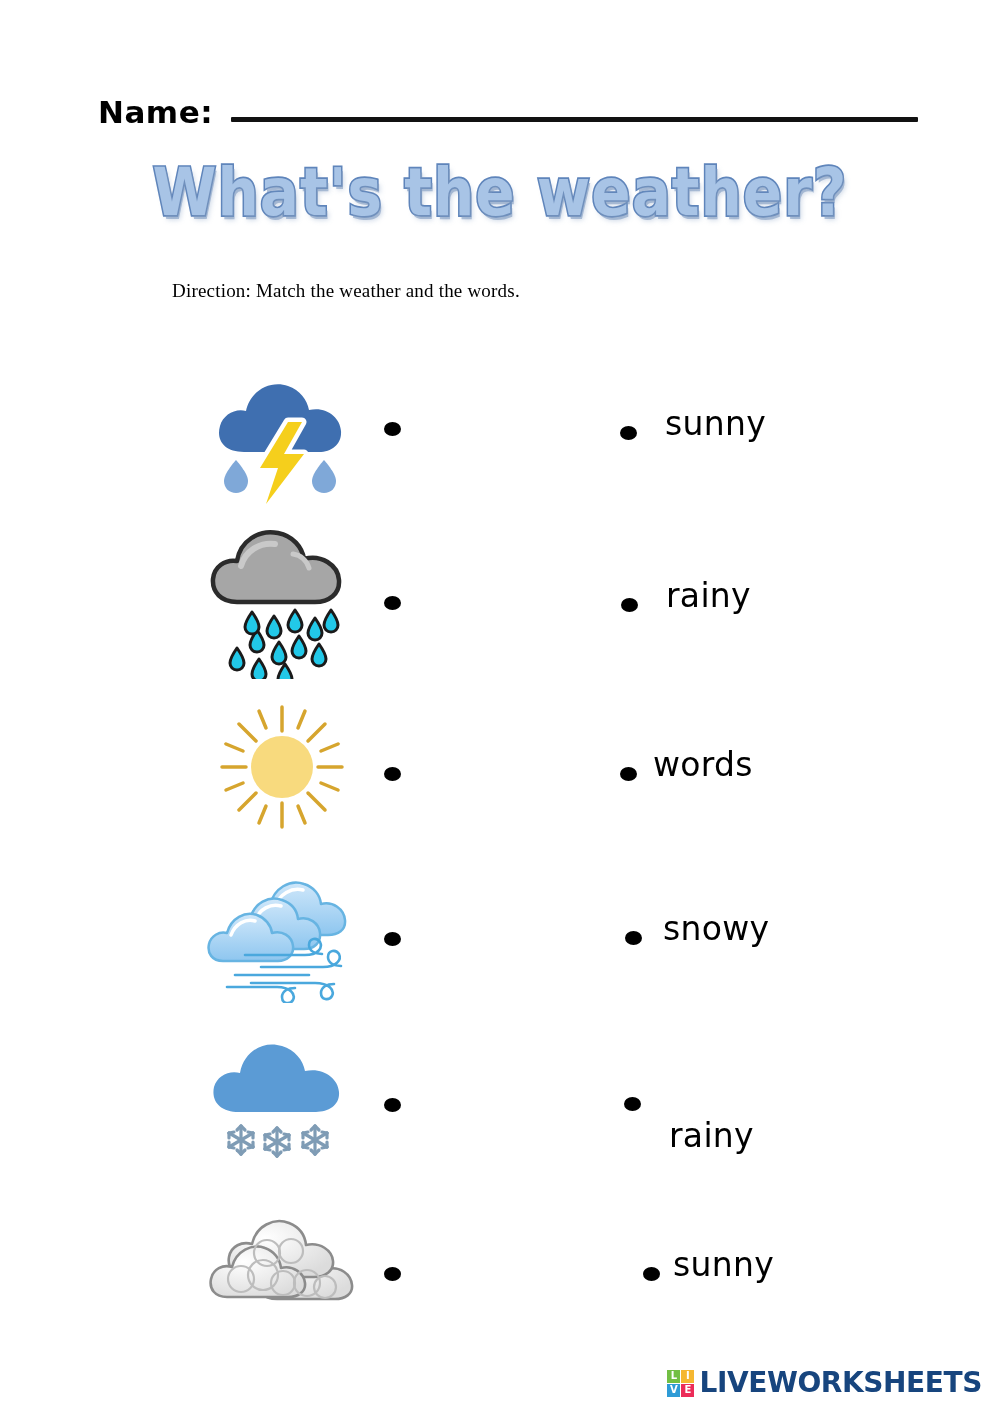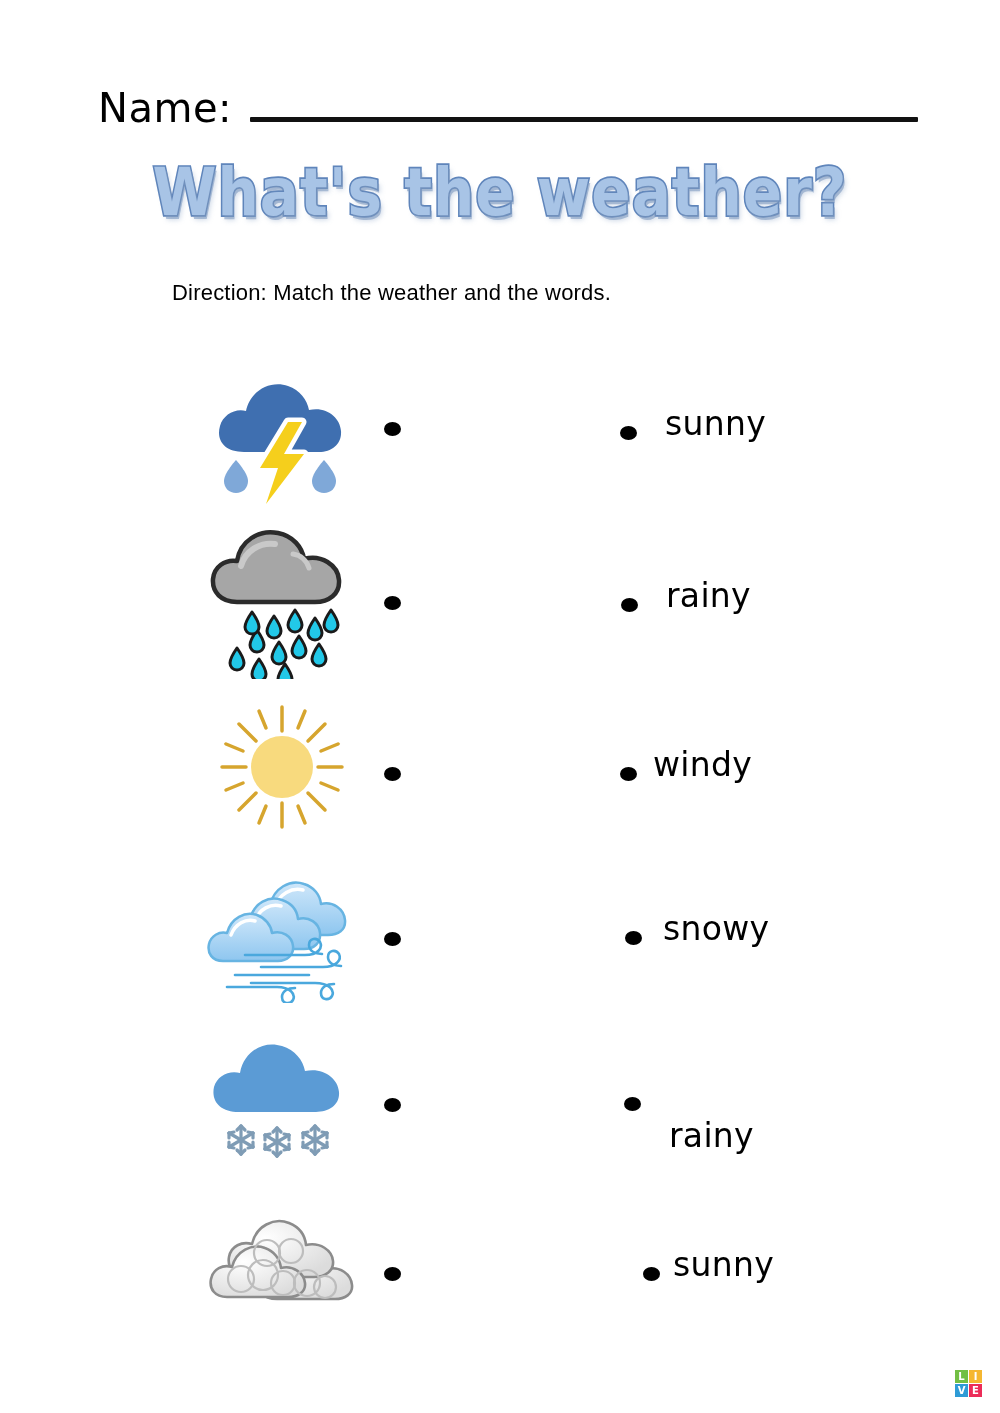--- a/index.html
+++ b/index.html
@@ -21,22 +21,22 @@
     position: absolute;
     left: 98px;
     top: 68px;
     width: 820px;
     height: 62px;
     display: flex;
     align-items: flex-end;
   }
   .name-label {
     font-family: "DejaVu Sans", sans-serif;
-    font-size: 40px;
-    font-weight: 400;
+    font-size: 31px;
+    font-weight: 700;
     letter-spacing: 0.5px;
     color: #000000;
     line-height: 1;
     padding-bottom: 2px;
     white-space: nowrap;
   }
   .name-blank {
     flex: 1;
     height: 5px;
     background: #111111;
@@ -67,22 +67,22 @@
       3px 4px 5px rgba(120,150,190,0.35);
     line-height: 1.15;
     transform: scaleY(1.12);
   }
 
   
   .direction {
     position: absolute;
     left: 172px;
     top: 280px;
-    font-family: Liberation Sans, sans-serif;
-    font-size: 22px;
+    font-family: Liberation Serif, serif;
+    font-size: 19px;
     color: #000000;
     letter-spacing: 0.2px;
     white-space: nowrap;
   }
 
   
   .match-area {
     position: absolute;
     left: 0;
     top: 352px;
@@ -273,21 +273,21 @@
           <line x1="14" y1="47" x2="31" y2="54"></line>
           <line x1="109" y1="86" x2="126" y2="93"></line>
           <line x1="14" y1="93" x2="31" y2="86"></line>
           <line x1="109" y1="54" x2="126" y2="47"></line>
         </g>
         <circle cx="70" cy="70" r="31" fill="#f8da7e"></circle>
       </svg>
     </div>
     <span class="dot dot-left"></span>
     <span class="dot dot-right"></span>
-    <span class="word">windy</span>
+    <span class="word">words</span>
   </div>
 
   <div class="match-row r3">
     <div class="icon-cell">
       <svg width="155" height="140" viewBox="0 0 155 140">
         <defs>
           <linearGradient id="wcg" x1="0" y1="0" x2="0" y2="1">
             <stop offset="0%" stop-color="#cfe7fa"></stop>
             <stop offset="100%" stop-color="#8ec6ef"></stop>
           </linearGradient>
@@ -415,13 +415,14 @@
 
 </div>
 
 <div class="footer">
   <span class="lw-logo">
     <span class="lw-tile lw-l">L</span>
     <span class="lw-tile lw-i">I</span>
     <span class="lw-tile lw-v">V</span>
     <span class="lw-tile lw-e">E</span>
   </span>
+  <span class="lw-text">LIVEWORKSHEETS</span>
 </div>
 
 </body></html>

